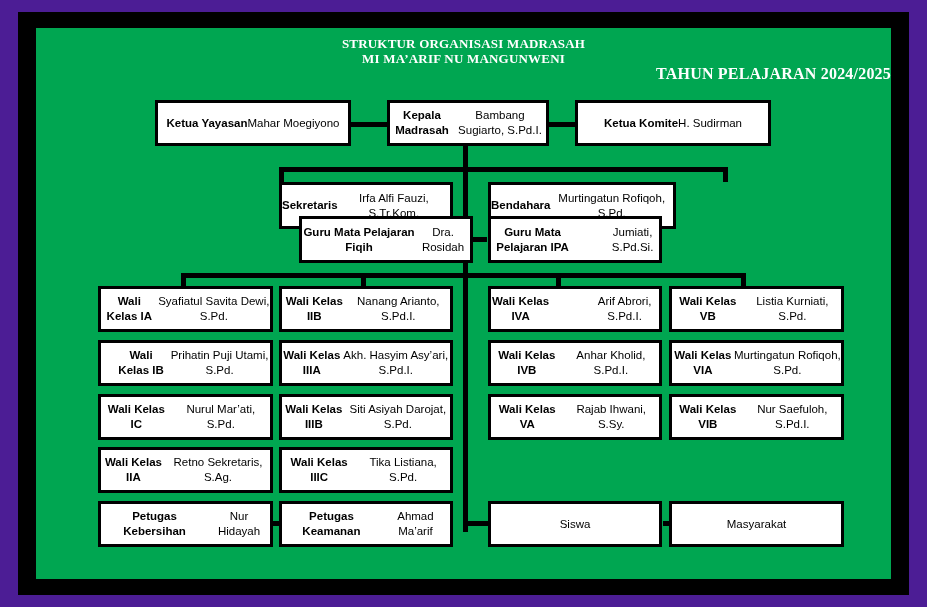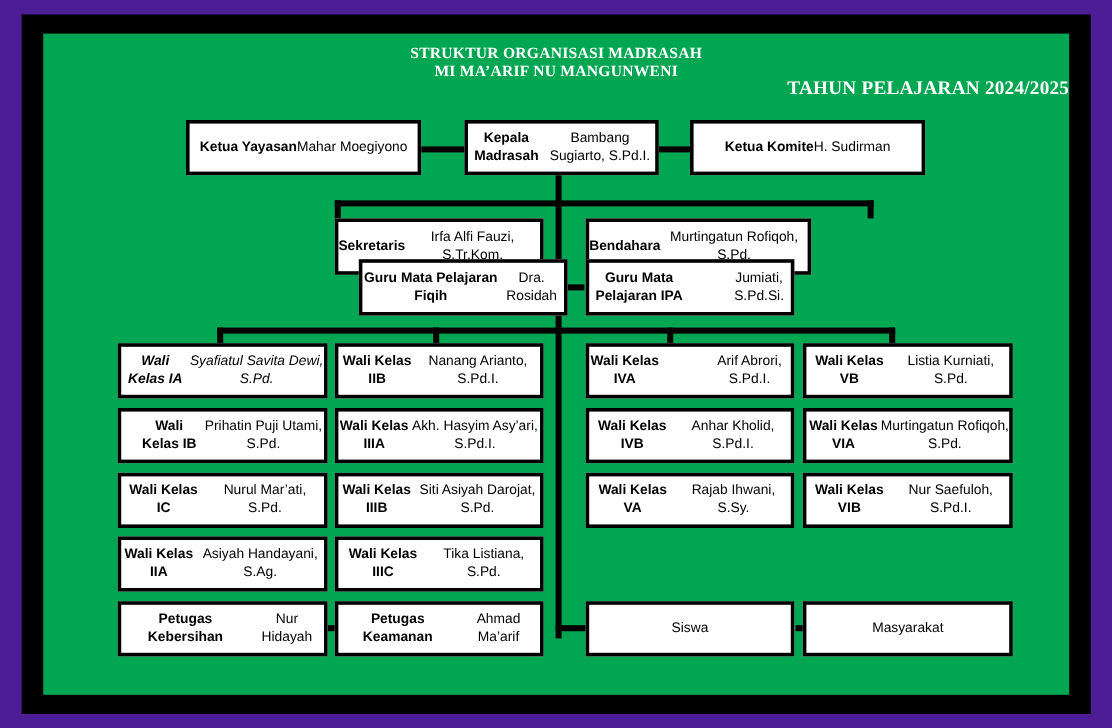--- a/index.html
+++ b/index.html
@@ -158,21 +158,21 @@
     <div class="node" style="left:243px; top:188px; width:174px; height:47px;margin-left:20px;">
       <span class="l1">Guru Mata Pelajaran Fiqih</span>
       <span class="l2">Dra. Rosidah</span>
     </div>
 
     <div class="node" style="left:452px; top:188px; width:174px; height:47px;gap:32px;">
       <span class="l1">Guru Mata Pelajaran IPA</span>
       <span class="l2">Jumiati, S.Pd.Si.</span>
     </div>
 
-    <div class="node" style="left:62px; top:258px; width:175px; height:46px;font-style:italic;">
+    <div class="node" style="left:62px; top:258px; width:175px; height:46px;">
       <span class="l1">Wali Kelas IA</span>
       <span class="l2">Syafiatul Savita Dewi, S.Pd.</span>
     </div>
     <div class="node" style="left:243px; top:258px; width:174px; height:46px;">
       <span class="l1">Wali Kelas IIB</span>
       <span class="l2">Nanang Arianto, S.Pd.I.</span>
     </div>
     <div class="node" style="left:452px; top:258px; width:174px; height:46px;gap:40px;">
       <span class="l1">Wali Kelas IVA</span>
       <span class="l2">Arif Abrori, S.Pd.I.</span>
@@ -211,21 +211,21 @@
       <span class="l1">Wali Kelas VA</span>
       <span class="l2">Rajab Ihwani, S.Sy.</span>
     </div>
     <div class="node" style="left:633px; top:366px; width:175px; height:46px;">
       <span class="l1">Wali Kelas VIB</span>
       <span class="l2">Nur Saefuloh, S.Pd.I.</span>
     </div>
 
     <div class="node" style="left:62px; top:419px; width:175px; height:46px;">
       <span class="l1">Wali Kelas IIA</span>
-      <span class="l2">Asiyah Handayani, S.Ag.</span>
+      <span class="l2">Retno Sekretaris, S.Ag.</span>
     </div>
     <div class="node" style="left:243px; top:419px; width:174px; height:46px;">
       <span class="l1">Wali Kelas IIIC</span>
       <span class="l2">Tika Listiana, S.Pd.</span>
     </div>
 
     <div class="node" style="left:62px; top:473px; width:175px; height:46px;">
       <span class="l1">Petugas Kebersihan</span>
       <span class="l2">Nur Hidayah</span>
     </div>

